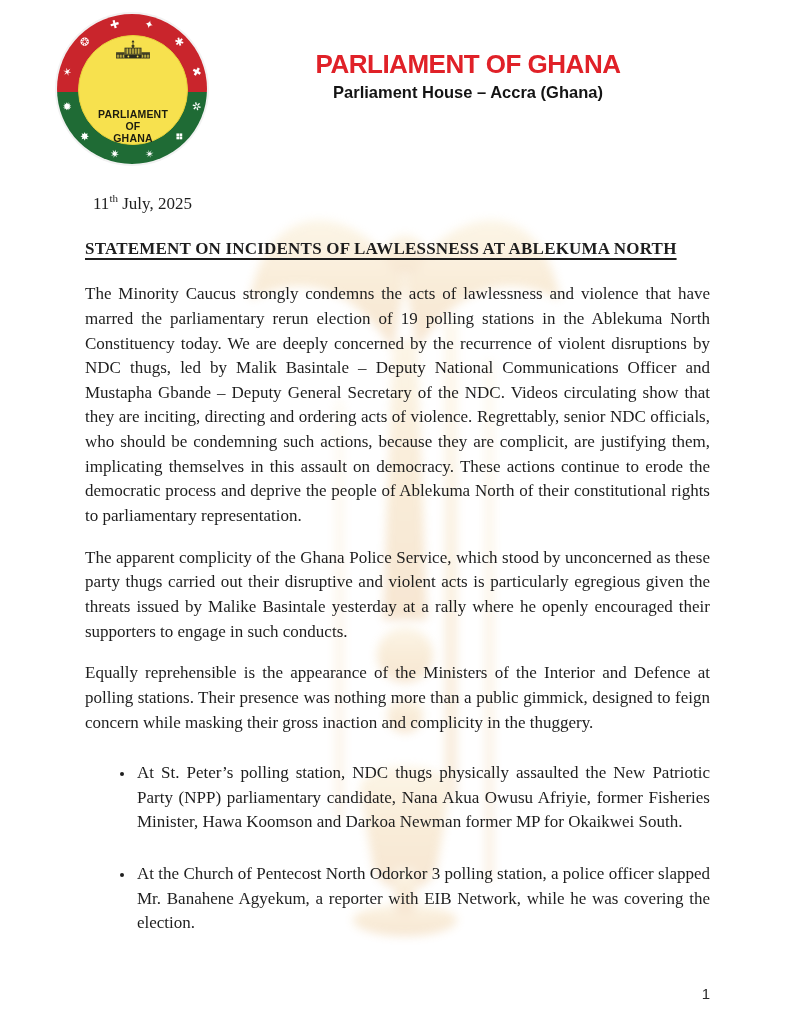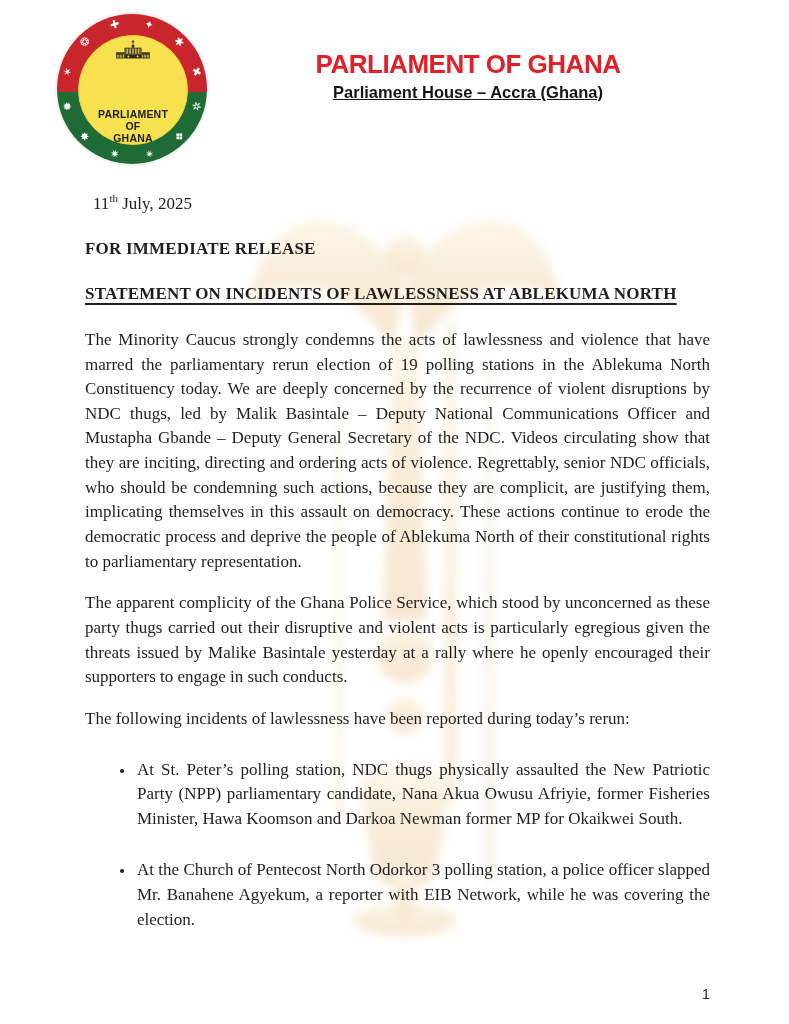--- a/index.html
+++ b/index.html
@@ -55,21 +55,21 @@
   }
   .org-title{
     margin:0;font-size:46px;line-height:46px;font-weight:800;
     letter-spacing:-1px;color:#101010;white-space:nowrap;
   }
   .org-subtitle{
     margin:21px 0 0 0;font-size:26px;line-height:26px;font-weight:800;
     color:#e02128;letter-spacing:-.5px;
   }
   .org-address{
-    margin-top:6px;font-size:16.5px;font-weight:700;color:#141414;text-decoration:underline;
+    margin-top:6px;font-size:16.5px;font-weight:700;color:#141414;
   }
   
   .doc-body{
     position:relative;
     padding:28px 79px 0 85px;
     font-size:17px;line-height:1.45;
   }
   .doc-date{margin:0 0 20px 8px;}
   .doc-date sup{font-size:11px;line-height:0;}
   .release-line{font-weight:700;margin:0 0 21px 0;letter-spacing:.2px;}
@@ -202,28 +202,27 @@
       </div>
     </div>
     <div class="title-block">
       <h2 class="org-subtitle">PARLIAMENT OF GHANA</h2>
       <div class="org-address">Parliament House – Accra (Ghana)</div>
     </div>
   </header>
 
   <main class="doc-body">
     <p class="doc-date"><span>11</span><sup>th</sup><span> July, 2025</span></p>
-    <p class="release-line">FOR IMMEDIATE RELEASE</p>
     <p class="doc-title">STATEMENT ON INCIDENTS OF LAWLESSNESS AT ABLEKUMA NORTH</p>
 
     <section>
 
     <p class="para">The Minority Caucus strongly condemns the acts of lawlessness and violence that have marred the parliamentary rerun election of 19 polling stations in the Ablekuma North Constituency today. We are deeply concerned by the recurrence of violent disruptions by NDC thugs, led by Malik Basintale – Deputy National Communications Officer and Mustapha Gbande – Deputy General Secretary of the NDC. Videos circulating show that they are inciting, directing and ordering acts of violence. Regrettably, senior NDC officials, who should be condemning such actions, because they are complicit, are justifying them, implicating themselves in this assault on democracy. These actions continue to erode the democratic process and deprive the people of Ablekuma North of their constitutional rights to parliamentary representation.</p>
         <p class="para">The apparent complicity of the Ghana Police Service, which stood by unconcerned as these party thugs carried out their disruptive and violent acts is particularly egregious given the threats issued by Malike Basintale yesterday at a rally where he openly encouraged their supporters to engage in such conducts.</p>
-        <p class="para">The following incidents of lawlessness have been reported during today’s rerun:</p>
+        <p class="para">Equally reprehensible is the appearance of the Ministers of the Interior and Defence at polling stations. Their presence was nothing more than a public gimmick, designed to feign concern while masking their gross inaction and complicity in the thuggery.</p>
       </section>
 
     <ul class="bullet-list">
 
     <li>At St. Peter’s polling station, NDC thugs physically assaulted the New Patriotic Party (NPP) parliamentary candidate, Nana Akua Owusu Afriyie, former Fisheries Minister, Hawa Koomson and Darkoa Newman former MP for Okaikwei South.</li>
         <li>At the Church of Pentecost North Odorkor 3 polling station, a police officer slapped Mr. Banahene Agyekum, a reporter with EIB Network, while he was covering the election.</li>
       </ul>
   </main>
 
   <div class="page-number">1</div>

